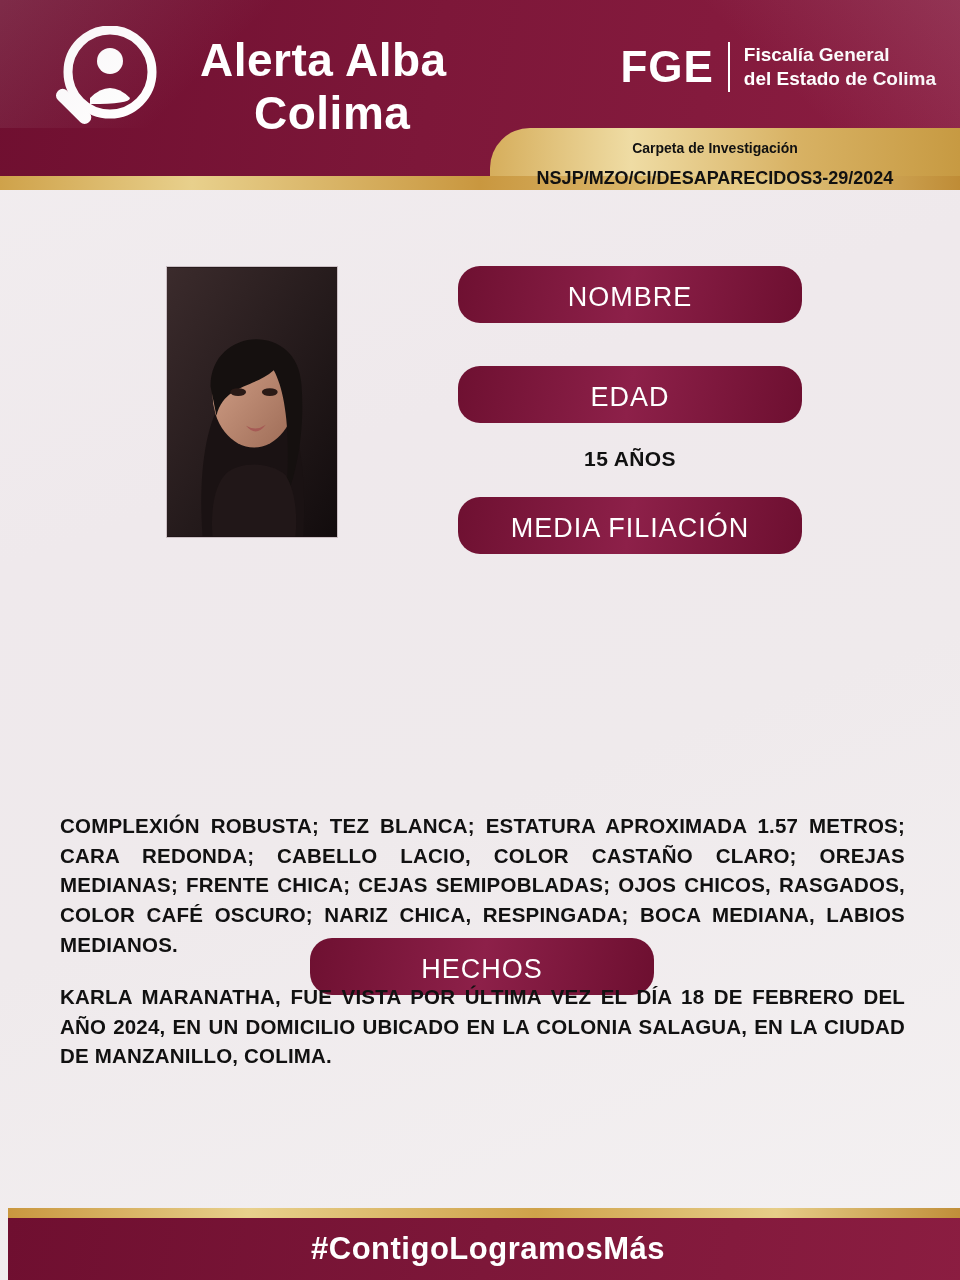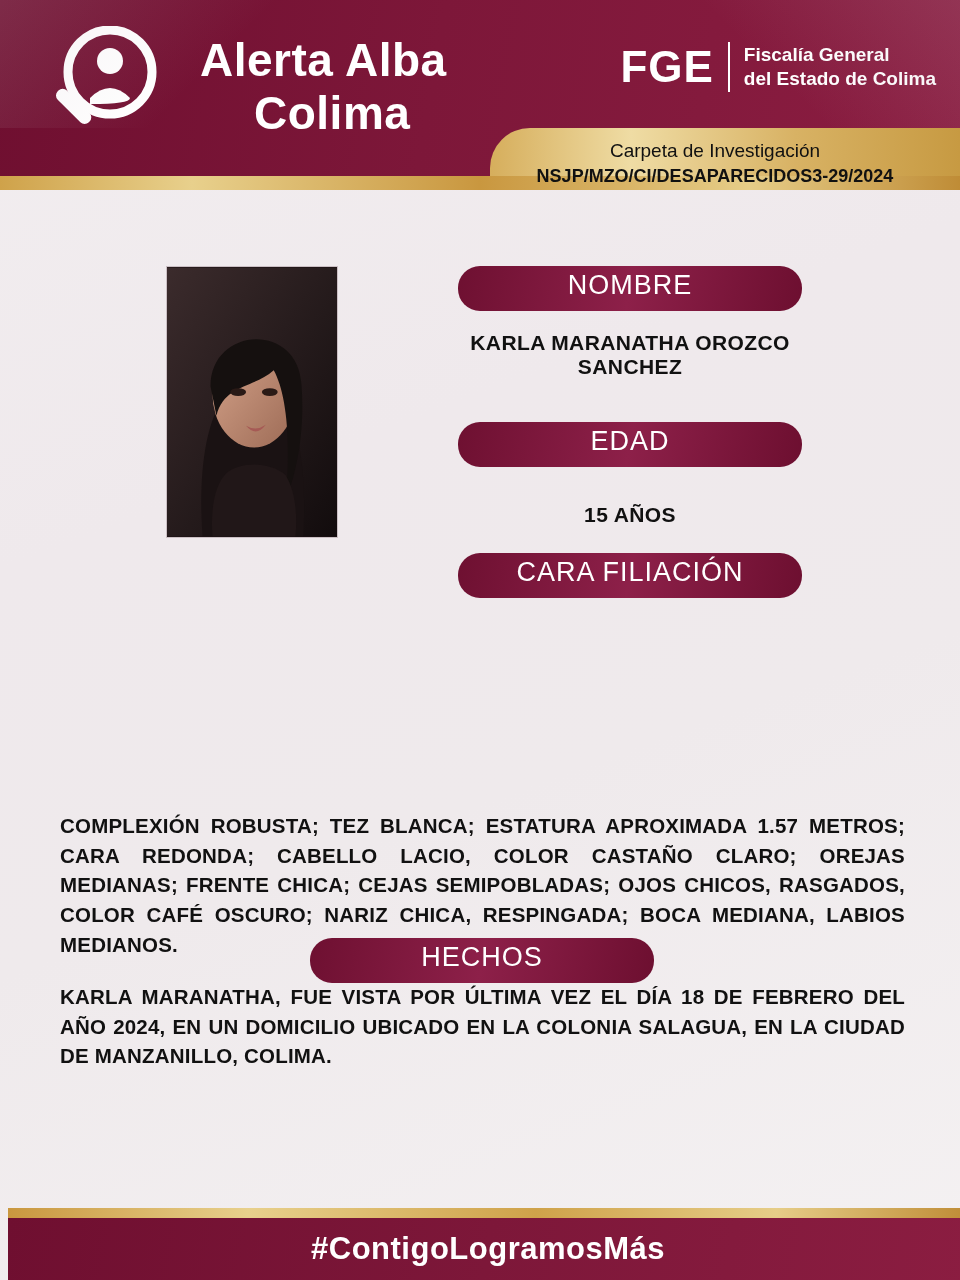--- a/index.html
+++ b/index.html
@@ -89,22 +89,22 @@
 
   .carpeta {
     position: absolute;
     right: 30px;
     top: 140px;
     width: 430px;
     text-align: center;
     color: #111111;
     z-index: 3;
   }
-  .carpeta .c-title { font-size: 19px; font-weight: normal; }
-  .carpeta .c-num { font-size: 18px; font-weight: bold; margin-top: 4px; }
+  .carpeta .c-title { font-size: 14px; font-weight: bold; }
+  .carpeta .c-num { font-size: 18px; font-weight: bold; margin-top: 12px; }
 
   
   .body-area {
     position: relative;
     padding: 0 0 0 0;
   }
 
   .photo {
     position: absolute;
     left: 166px;
@@ -124,37 +124,37 @@
     width: 960px;
   }
   .pill {
     display: block;
     margin: 0 auto;
     color: #ffffff;
     text-align: center;
     font-size: 27px;
     letter-spacing: 1px;
     border-radius: 22px;
-    padding: 4px 0 10px;
+    padding: 16px 0 10px;
     background: linear-gradient(100deg, #6e1031 0%, #8d2049 50%, #6d0f30 100%);
   }
   .pill-nombre { width: 344px; margin-left: 458px; }
   .pill-edad   { width: 344px; margin-left: 458px; margin-top: 43px; }
   .pill-media  { width: 344px; margin-left: 458px; margin-top: 26px; }
   .pill-hechos { width: 344px; margin-left: 302px; }
 
   .value {
     text-align: center;
     font-size: 21px;
     font-weight: bold;
     color: #111111;
     letter-spacing: 0.4px;
   }
   .value-name { margin-left: 458px; width: 344px; margin-top: 20px; }
-  .value-age  { margin-left: 458px; width: 344px; margin-top: 36px; text-align: center; }
+  .value-age  { margin-left: 458px; width: 344px; margin-top: 24px; text-align: center; }
 
   .paragraph {
     position: absolute;
     left: 60px;
     width: 845px;
     font-size: 20.5px;
     font-weight: bold;
     color: #111111;
     line-height: 1.45;
     text-align: justify;
@@ -283,26 +283,25 @@
         <path d="M44 120 C44 60 132 54 136 118 C140 168 130 210 120 236 C126 170 120 126 108 104 C88 122 58 118 50 150 Z" fill="#15100f"></path>
         <ellipse cx="72" cy="126" rx="8" ry="4" fill="#2a1a16"></ellipse>
         <ellipse cx="104" cy="126" rx="8" ry="4" fill="#2a1a16"></ellipse>
         <path d="M80 160 Q90 166 100 159 Q90 172 80 160 Z" fill="#a65a55"></path>
         <path d="M60 208 C74 196 104 196 120 210 C130 226 132 250 130 272 L46 272 C44 244 48 220 60 208 Z" fill="#211718"></path>
       </svg>
     </div>
 
     <div class="labels-col">
       <div class="pill pill-nombre">NOMBRE</div>
-      <div class="value value-name">KARLA MARANATHA OROZCO SANCHEZ</div>
 
       <div class="pill pill-edad">EDAD</div>
       <div class="value value-age">15 AÑOS</div>
 
-      <div class="pill pill-media">CARA FILIACIÓN</div>
+      <div class="pill pill-media">MEDIA FILIACIÓN</div>
     </div>
 
     <div class="paragraph para-media">COMPLEXIÓN ROBUSTA; TEZ BLANCA; ESTATURA APROXIMADA 1.57 METROS; CARA REDONDA; CABELLO LACIO, COLOR CASTAÑO CLARO; OREJAS MEDIANAS; FRENTE CHICA; CEJAS SEMIPOBLADAS; OJOS CHICOS, RASGADOS, COLOR CAFÉ OSCURO; NARIZ CHICA, RESPINGADA; BOCA MEDIANA, LABIOS MEDIANOS.</div>
 
     <div class="hechos-pill-wrap">
       <div class="pill pill-hechos">HECHOS</div>
     </div>
 
     <div class="paragraph para-hechos">KARLA MARANATHA, FUE VISTA POR ÚLTIMA VEZ EL DÍA 18 DE FEBRERO DEL AÑO 2024, EN UN DOMICILIO UBICADO EN LA COLONIA SALAGUA, EN LA CIUDAD DE MANZANILLO, COLIMA.</div>
 

